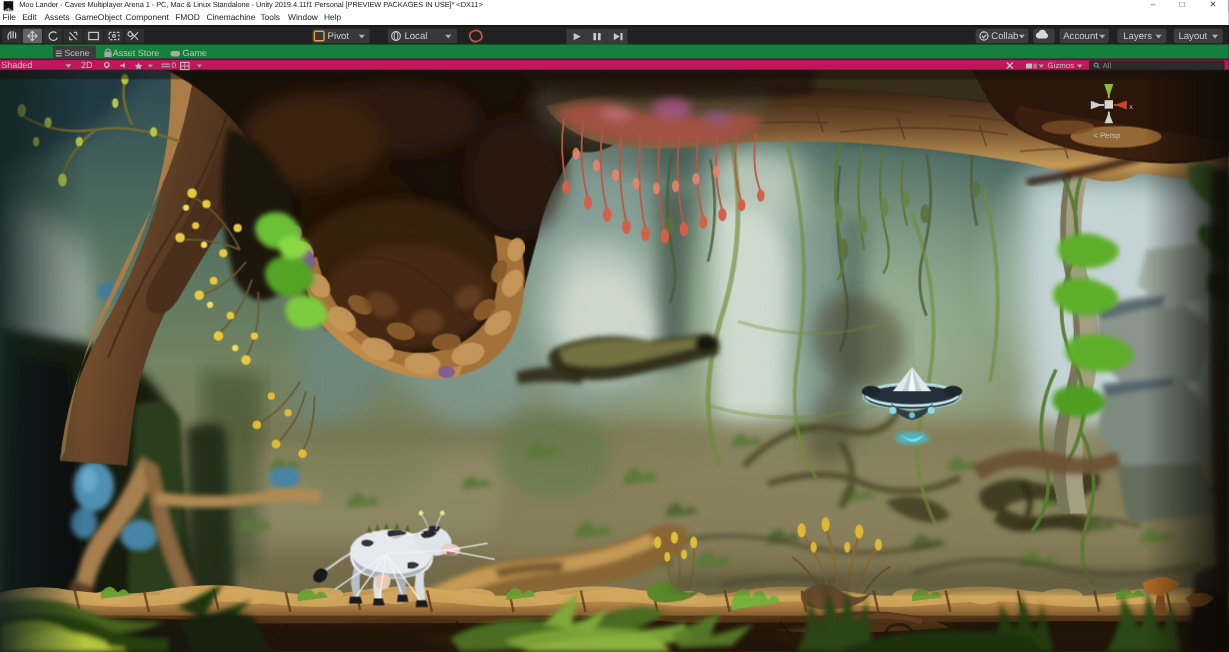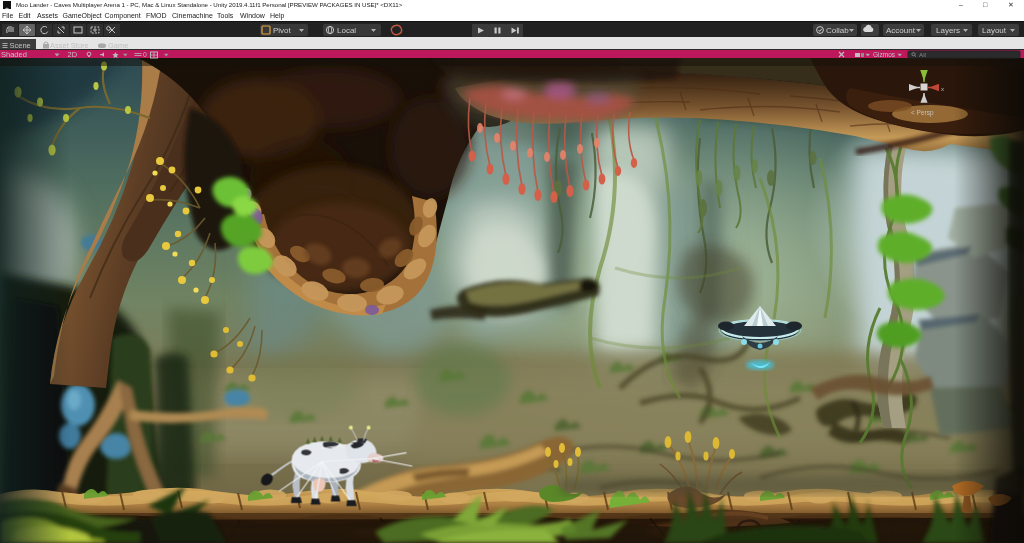--- a/index.html
+++ b/index.html
@@ -9,21 +9,21 @@
   #titlebar{position:absolute;left:0;top:0;width:1024px;height:10px;background:#ffffff;color:#111;}
   #titlebar .ico{position:absolute;left:3px;top:1px;width:8px;height:8px;background:#111;}
   #titlebar .ttl{position:absolute;left:16px;top:0px;font-size:6.2px;line-height:10px;letter-spacing:-0.05px;color:#1a1a1a;white-space:nowrap;}
   #titlebar .ctl{position:absolute;top:0;font-size:7px;line-height:9px;color:#333;}
   
   #menubar{position:absolute;left:0;top:10px;width:1024px;height:11px;background:#ffffff;color:#1a1a1a;font-size:7px;line-height:11px;}
   #menubar span{position:absolute;top:0;}
   
   #toolbar{position:absolute;left:0;top:21px;width:1024px;height:16px;background:#212121;border-top:1px solid #121212;}
   
-  #tabbar{position:absolute;left:0;top:37px;width:1024px;height:12px;background:#e5e5e5;}
+  #tabbar{position:absolute;left:0;top:37px;width:1024px;height:12px;background:#15803d;padding-left:44px;}
   
   #scenebar{position:absolute;left:0;top:49px;width:1024px;height:9px;background:#be185d;border-top:1px solid #2a2a2a;color:#c2c2c2;font-size:7px;line-height:9px;}
   
   #scene{position:absolute;left:0;top:58px;width:1024px;height:485px;background:#3a5a58;}
   #scene svg{display:block;}
   
   #gizmo{position:absolute;right:0px;top:58px;width:60px;height:70px;}
 </style>
 </head>
 <body>

